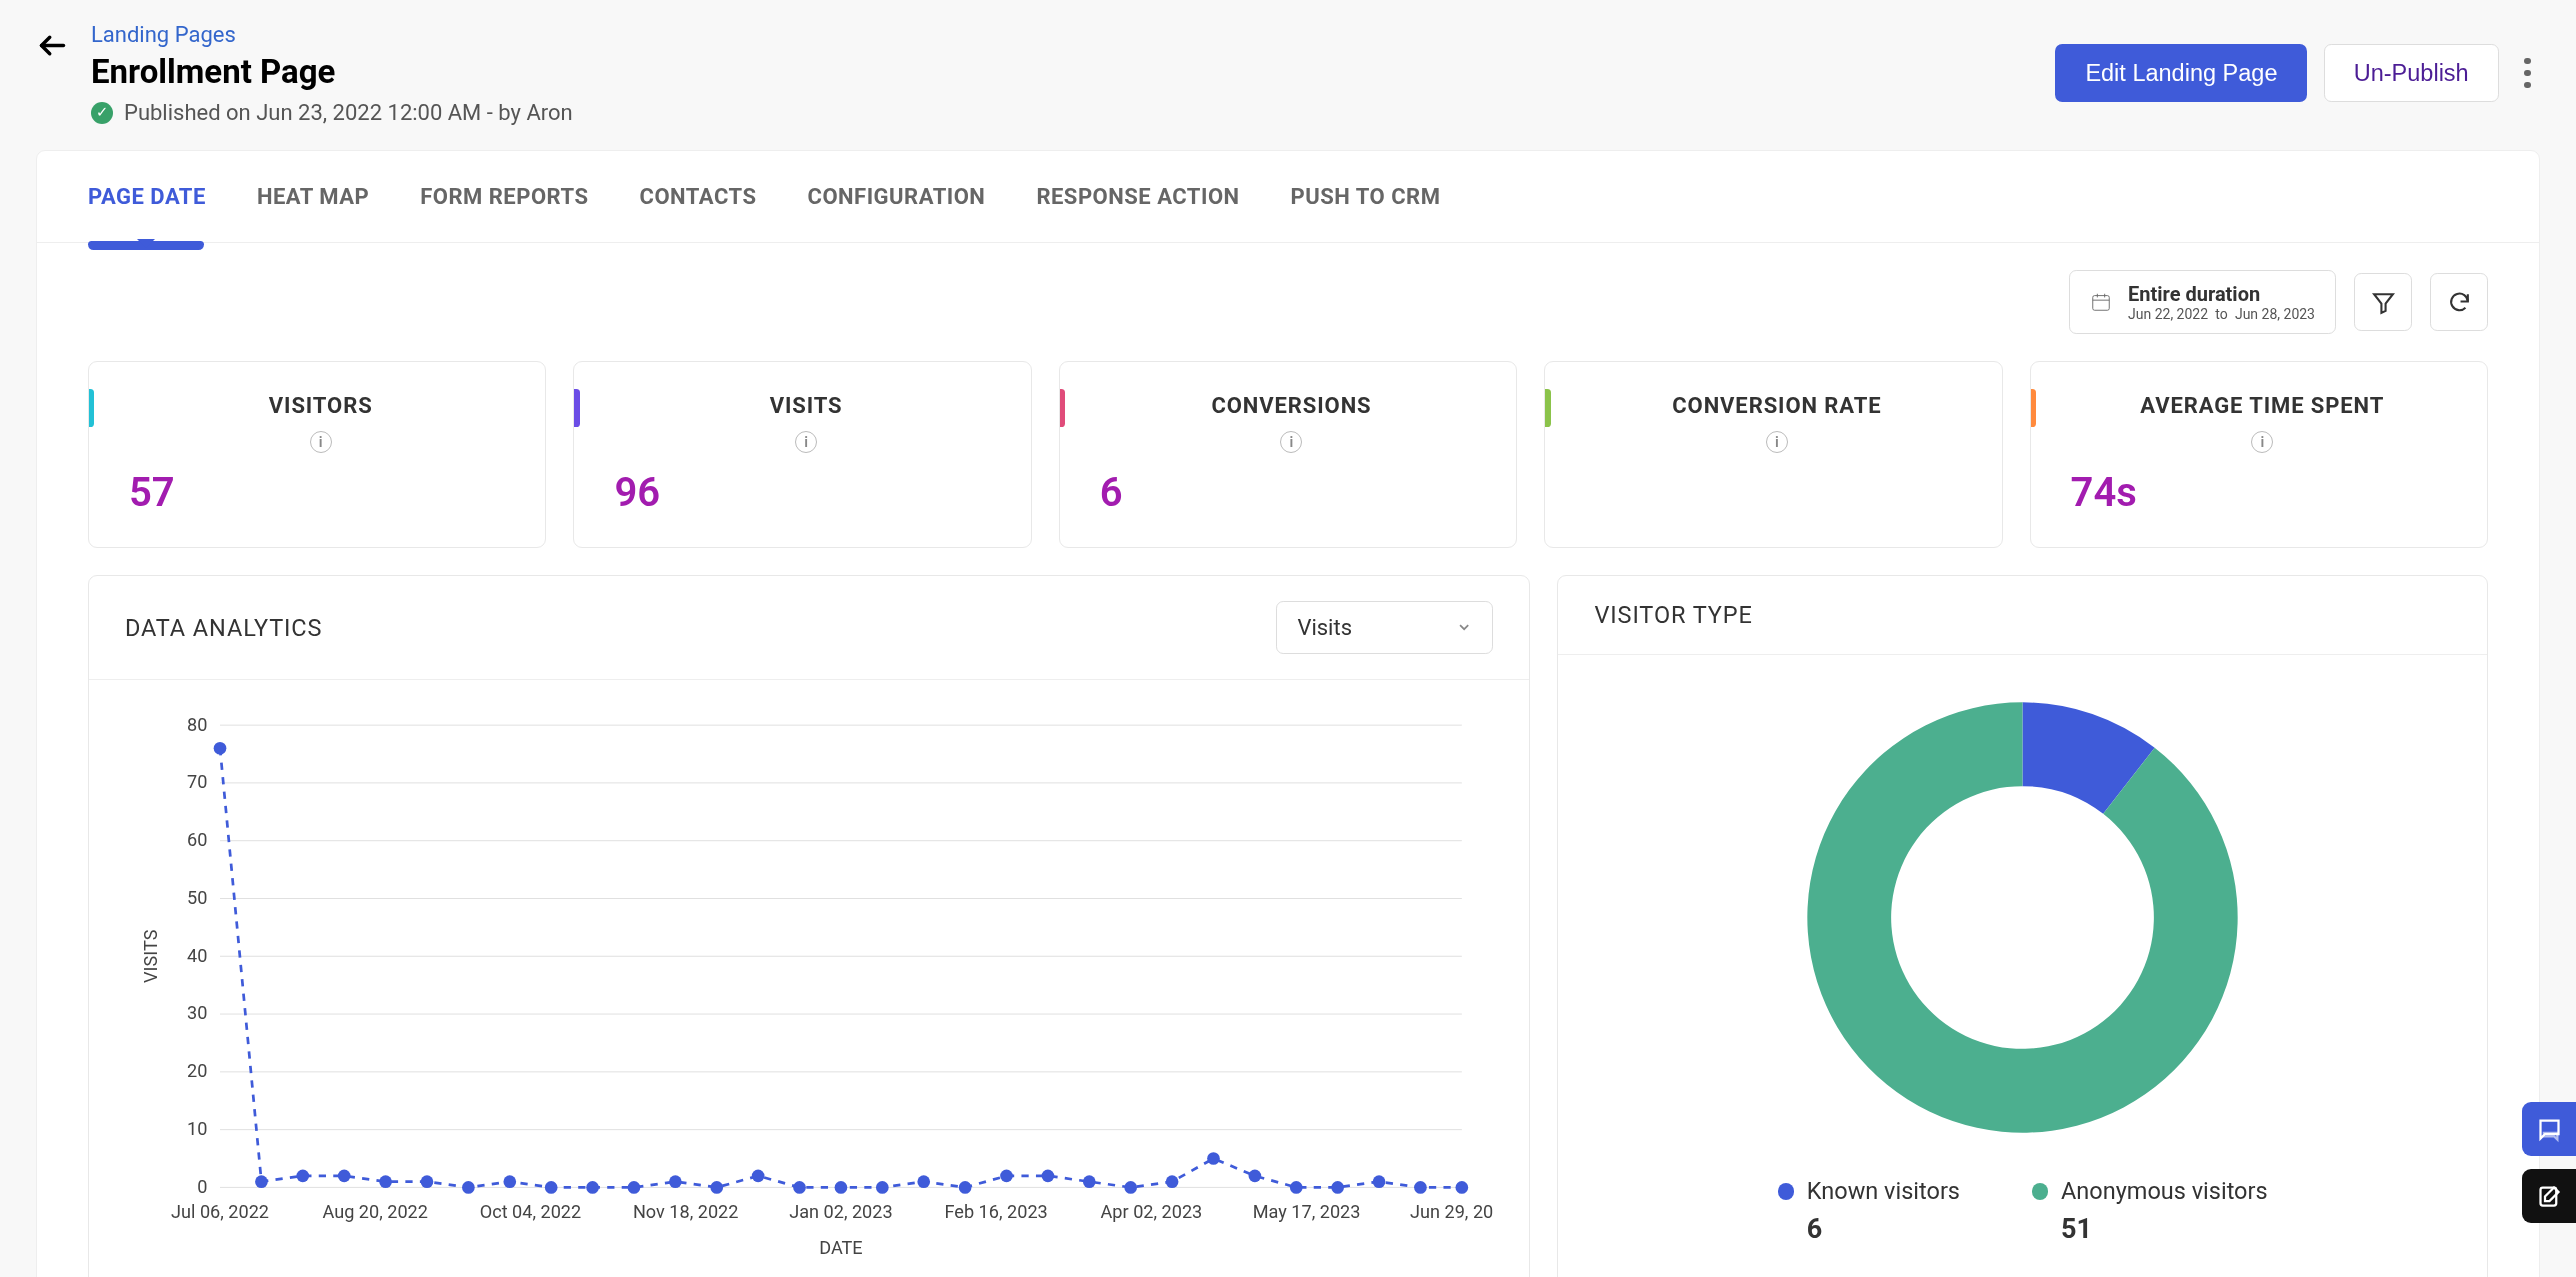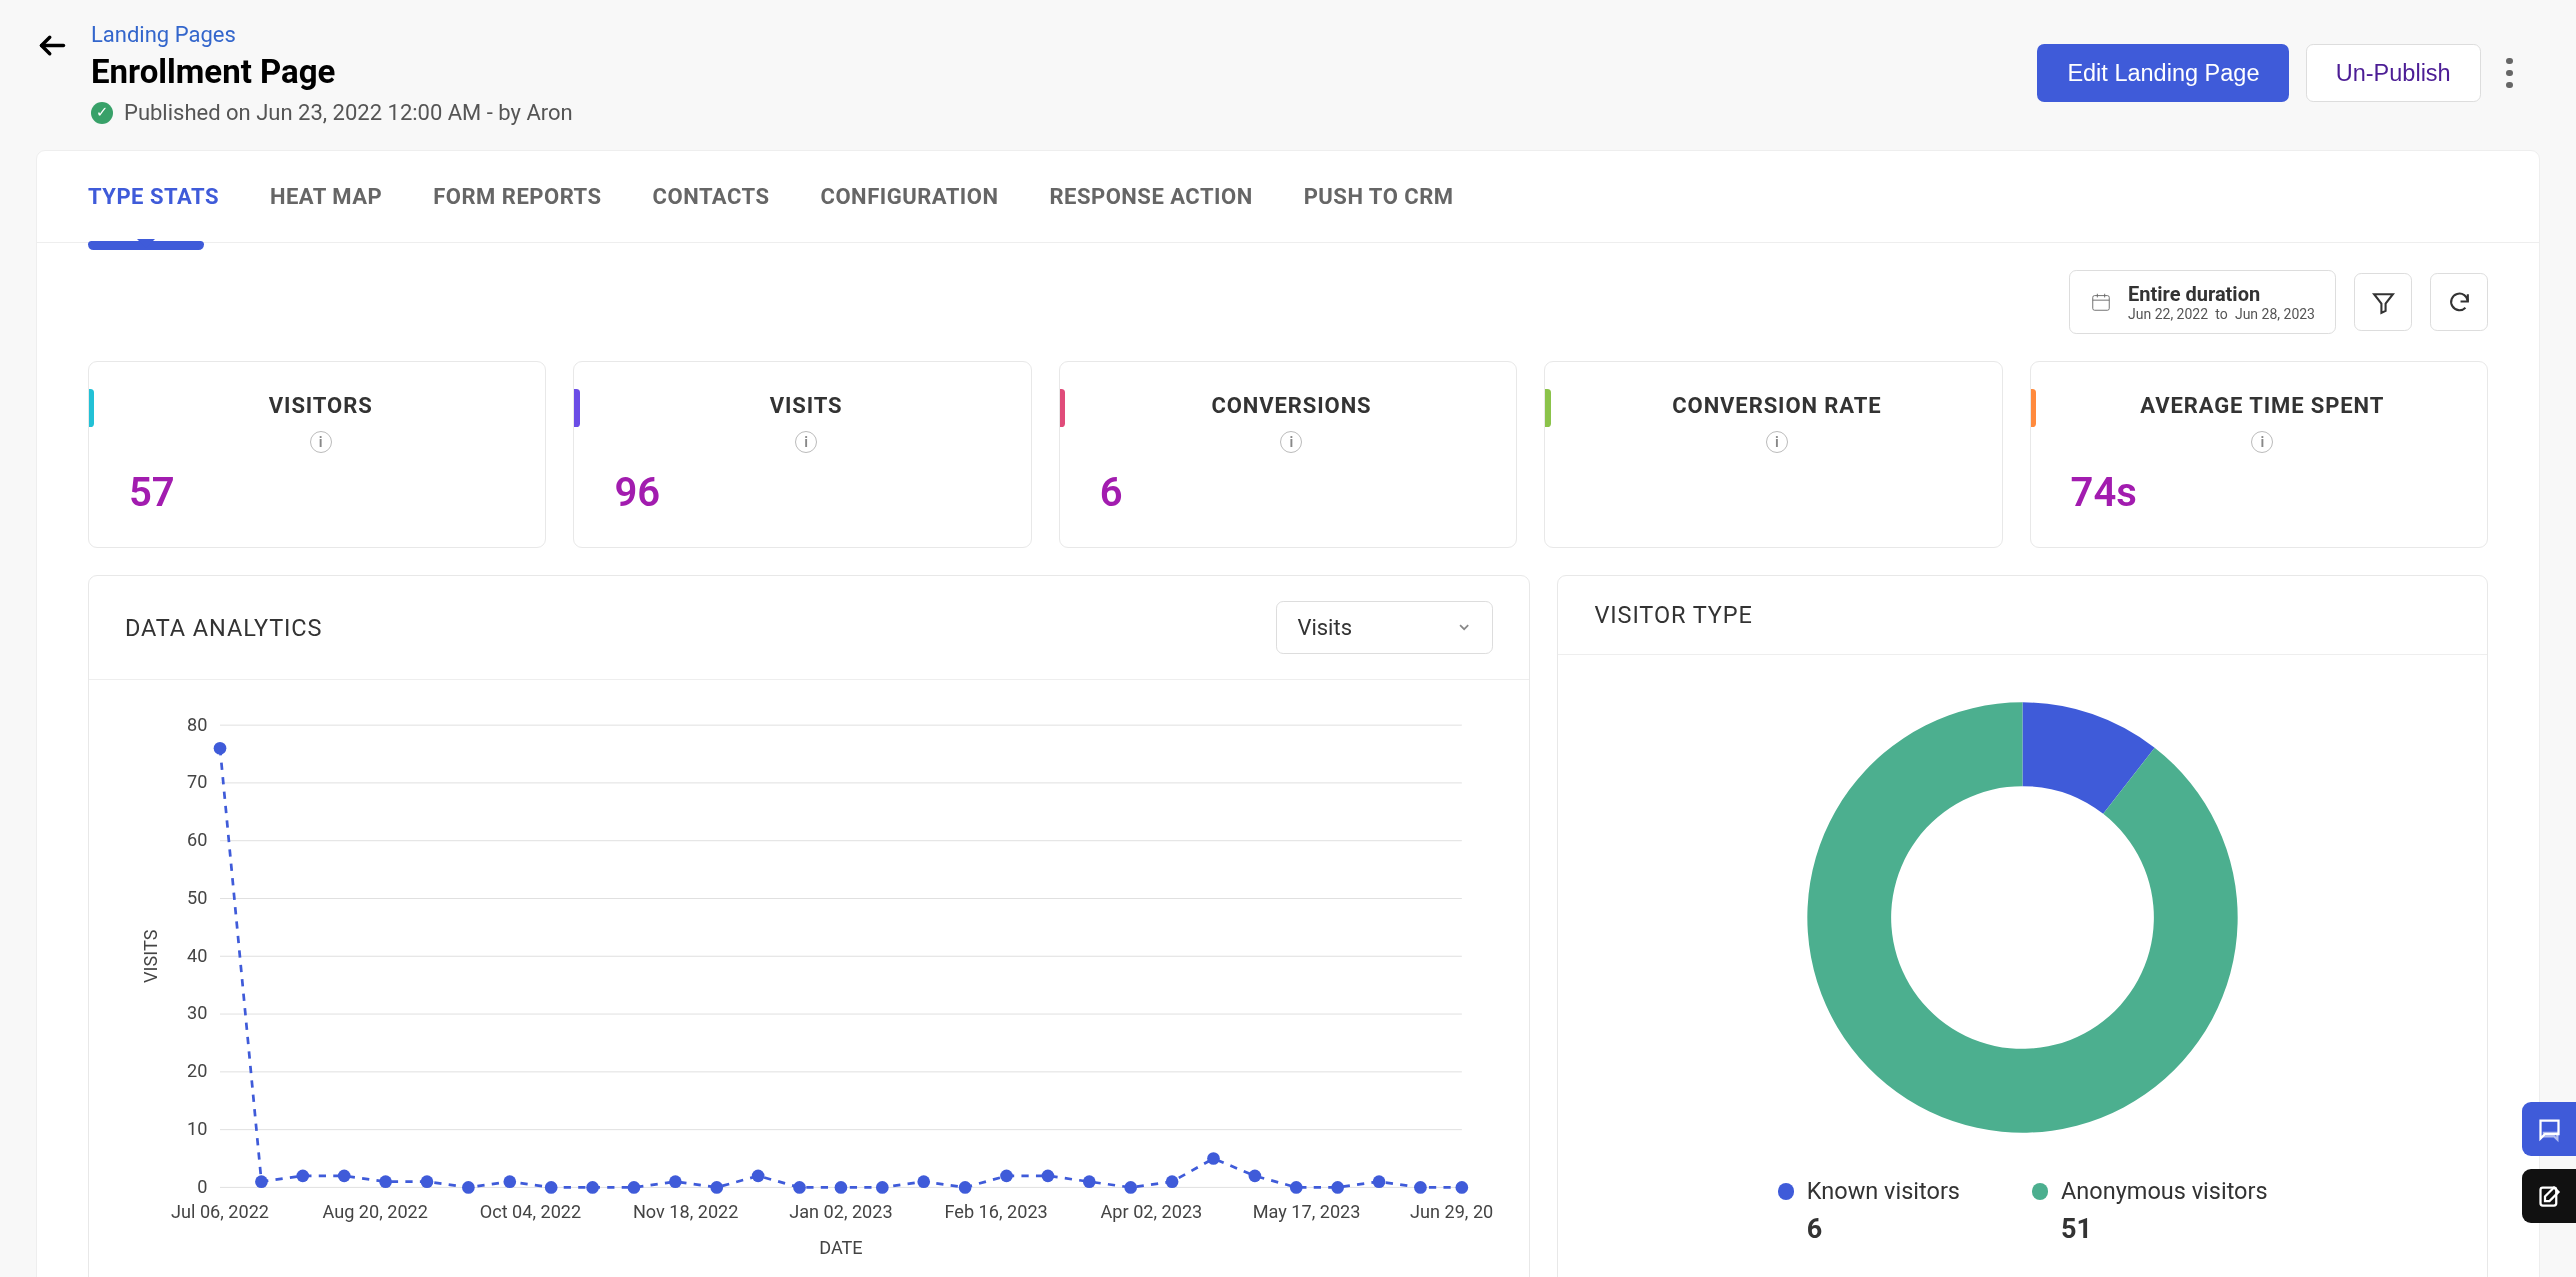--- a/index.html
+++ b/index.html
@@ -7,21 +7,21 @@
     width: 2576px;
     height: 1277px;
     font-family: -apple-system, BlinkMacSystemFont, "Segoe UI", Roboto, "Helvetica Neue", Arial, sans-serif;
     background: #f8f8f8;
     color: #333;
     overflow: hidden;
   }
   .topbar {
     display: flex;
     align-items: flex-start;
-    padding: 22px 54px 0 36px;
+    padding: 22px 36px 0 36px;
   }
   .back-arrow {
     font-size: 33px;
     color: #000;
     margin-right: 22px;
     margin-top: 7.2px;
     cursor: pointer;
   }
   .titleblock {
     flex: 1;
@@ -296,21 +296,21 @@
         <span></span>
         <span></span>
         <span></span>
       </div>
   </div>
 </div>
 
 <div class="content-card">
 
   <div class="tabs">
-    <div class="tab active">TYPE STATS</div>
+    <div class="tab active">PAGE DATE</div>
     <div class="tab">HEAT MAP</div>
     <div class="tab">FORM REPORTS</div>
     <div class="tab">CONTACTS</div>
     <div class="tab">CONFIGURATION</div>
     <div class="tab">RESPONSE ACTION</div>
     <div class="tab">PUSH TO CRM</div>
     <div class="tab-indicator"></div>
   </div>
 
   <div class="filterbar">

